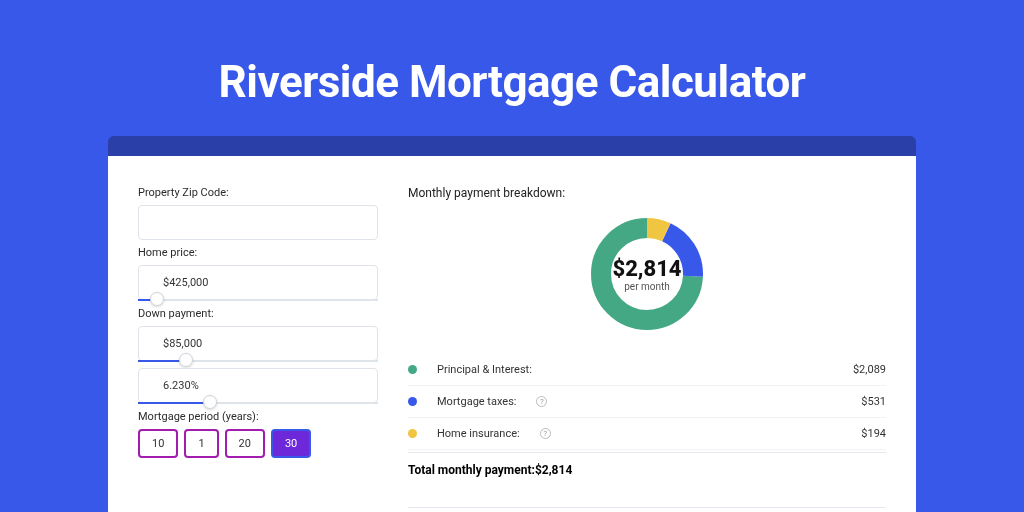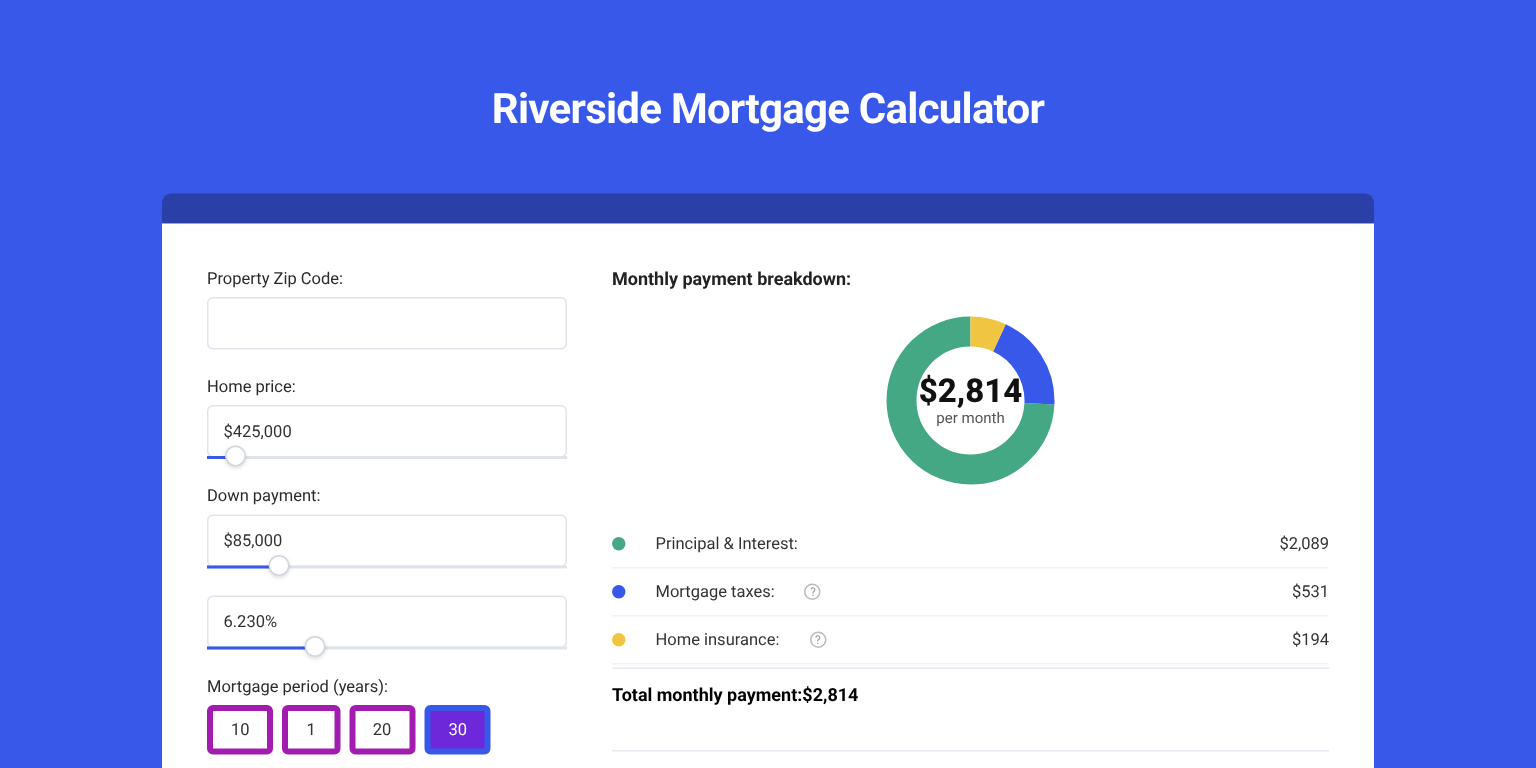--- a/index.html
+++ b/index.html
@@ -1,35 +1,35 @@
 <!DOCTYPE html>
 <html><head>
 <meta charset="utf-8">
 <style>
 *{box-sizing:border-box;margin:0;padding:0;font-family:-apple-system,BlinkMacSystemFont,"Segoe UI",Roboto,Arial,sans-serif}
 body{background:#3858e9;width:1024px;height:512px;overflow:hidden}
 .outer{padding:56px 60px 0}
-h1{color:#fff;text-align:center;font-size:28px;font-weight:700;margin-bottom:40px;letter-spacing:-.5px}
+h1{color:#fff;text-align:center;font-size:44px;font-weight:700;margin-bottom:28px;letter-spacing:-.5px}
 .banner{background:#2a3fa8;height:20px;border-radius:6px 6px 0 0;margin:0 48px}
 .card{background:#fff;margin:0 48px;border-radius:0;padding:30px 30px 0;height:400px;overflow:hidden;display:flex;gap:30px}
 .left{width:240px;flex-shrink:0}
 .right{flex:1}
 .lbl{font-size:11px;color:#2b2b2b;margin-bottom:6px;display:block}
-.inp{width:100%;border:1px solid #dfe3ea;border-radius:4px;padding:10px 10px;font-size:11px;color:#333;background:#fff}
-.field{margin-bottom:18px;position:relative}
+.inp{width:100%;border:1px solid #dfe3ea;border-radius:4px;padding:10px 24px;font-size:11px;color:#333;background:#fff}
+.field{margin-bottom:6px;position:relative}
 .slider-track{height:2px;background:#dfe3ea;margin-top:-1px;position:relative}
 .slider-fill{height:2px;background:#3858e9;position:absolute;top:0;left:0}
 .slider-thumb{width:14px;height:14px;border-radius:50%;background:#fff;border:1px solid #d0d4dc;box-shadow:0 1px 3px rgba(0,0,0,.15);position:absolute;top:-7px;transform:translateX(-50%)}
 .row{display:flex;gap:12px}
 .row .inp:first-child{flex:1.9}
 .row .inp:last-child{flex:1}
 .seg{display:flex;gap:6px}
-.seg-btn{border:4px solid #a21caf;background:#fff;border-radius:4px;padding:6px 12px;font-size:11px;color:#333;cursor:pointer}
+.seg-btn{border:2px solid #a21caf;background:#fff;border-radius:4px;padding:6px 12px;font-size:11px;color:#333;cursor:pointer}
 .seg-btn.active{background:#6d28d9;color:#fff;border-color:#3858e9}
-.section-title{font-size:12px;font-weight:700;color:#222;margin-bottom:14px}
+.section-title{font-size:12px;font-weight:400;color:#222;margin-bottom:14px}
 .donut-wrap{display:flex;justify-content:center;margin-bottom:20px;position:relative}
 .donut-center{position:absolute;top:50%;left:50%;transform:translate(-50%,-50%);text-align:center}
 .donut-val{font-size:22px;font-weight:800;color:#111}
 .donut-sub{font-size:10px;color:#555}
 .legend-row{display:flex;align-items:center;justify-content:space-between;padding:9px 0;border-bottom:1px solid #f0f2f6;font-size:11px;color:#333}
 .legend-row:last-of-type{border-bottom:none}
 .legend-left{display:flex;align-items:center;gap:20px}
 .dot{width:9px;height:9px;border-radius:50%}
 .help{width:11px;height:11px;border:1px solid #bbb;border-radius:50%;display:inline-flex;align-items:center;justify-content:center;font-size:8px;color:#999}
 .total-row{display:flex;font-size:12px;font-weight:700;padding:10px 0;border-top:1px solid #e6e9ef;margin-top:2px}

